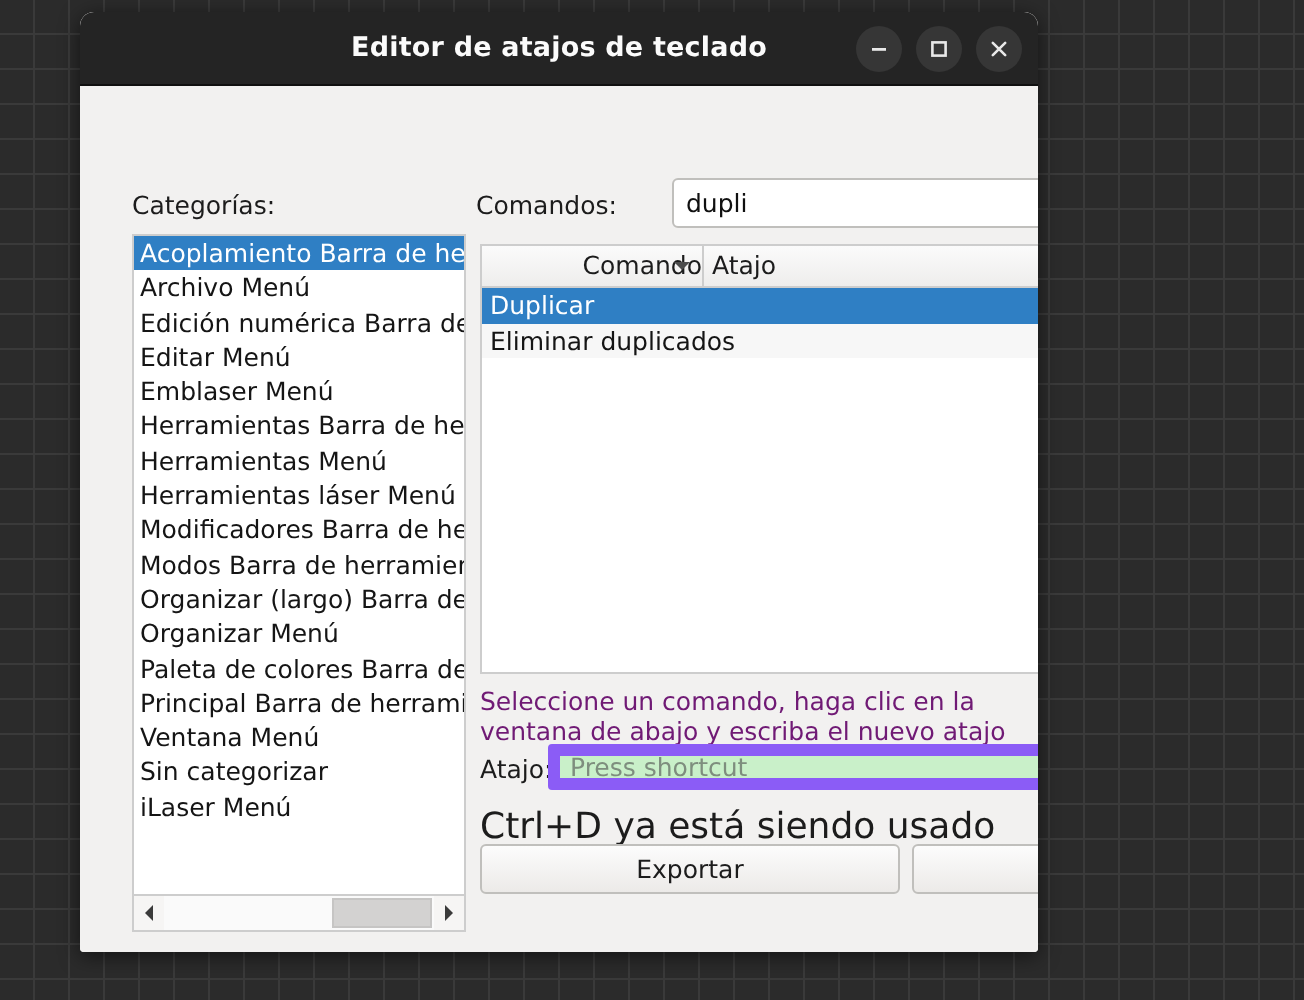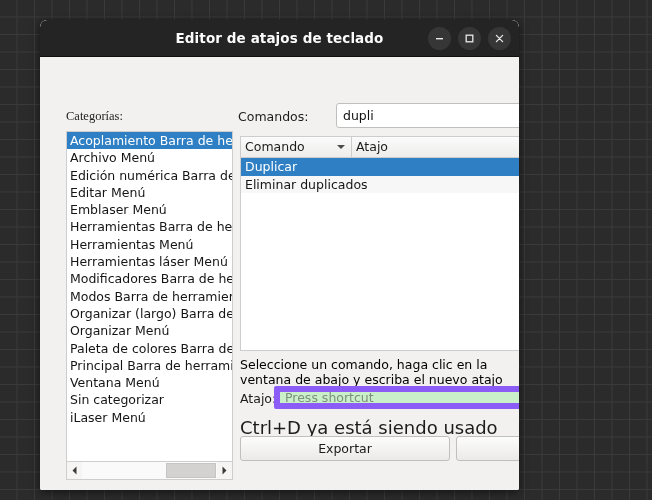--- a/index.html
+++ b/index.html
@@ -14,21 +14,21 @@
     background-image:
       linear-gradient(to right, #3a3a3a 1px, transparent 1px),
       linear-gradient(to bottom, #3a3a3a 1px, transparent 1px);
     background-size: 17.5px 17.5px;
     background-position: -1px -1px;
   }
 
   
   #dialog {
     position: absolute;
-    left: 40px; top: 20px;
+    left: 40px; top: 6px;
     width: 479px; height: 470px;
     border-radius: 7px 7px 2px 2px;
     background: #f2f1f0;
     box-shadow: 0 2px 10px rgba(0,0,0,.55);
     overflow: hidden;
     display: flex;
     flex-direction: column;
   }
   #titlebar {
     height: 37px;
@@ -64,21 +64,21 @@
   
   #content {
     flex: 1 1 auto;
     position: relative;
     background: #f2f1f0;
     padding: 0;
   }
 
   .lbl { font-size: 12.5px; color: #1c1c1c; }
 
-  #cat-label { position: absolute; left: 26px; top: 52px; font-family: Liberation Serif, serif; }
+  #cat-label { position: absolute; left: 26px; top: 52px; }
   #cmd-label { position: absolute; left: 198px; top: 52px; }
 
   #search-input {
     position: absolute; left: 296px; top: 46px;
     width: 334px; height: 25px;
     border: 1px solid #c0bfbc;
     border-radius: 3px;
     background: #fff;
     font-size: 12.5px;
     color: #101010;
@@ -144,42 +144,42 @@
     background: linear-gradient(to bottom, #fbfbfb, #eeedec);
     font-size: 12.5px;
     line-height: 20px;
     color: #1c1c1c;
     padding-left: 4px;
     position: relative;
     cursor: pointer;
     overflow: hidden;
     white-space: nowrap;
   }
-  #th-comando { width: 111px; border-right: 1px solid #cdcdcd; }
+  #th-comando { width: 111px; border-right: 1px solid #cdcdcd; text-align: right; }
   #th-atajo { flex: 1 1 auto; }
   #sort-arrow {
     position: absolute; right: 6px; top: 8px;
     width: 0; height: 0;
     border-left: 4px solid transparent;
     border-right: 4px solid transparent;
     border-top: 4px solid #4c4c4c;
   }
   .cmd-row {
     height: 17.5px; line-height: 17.5px;
     font-size: 12.5px; color: #151515;
     padding-left: 4px;
     white-space: nowrap;
     cursor: default;
   }
   .cmd-row.sel { background: #2f7fc4; color: #fff; }
   .cmd-row.alt { background: #f7f7f7; }
 
   #hint-text {
     position: absolute; left: 200px; top: 300px;
-    font-size: 12.5px; color: #000000;
+    font-size: 12.5px; color: #701a75;
   }
 
   #atajo-label { position: absolute; left: 200px; top: 334px; }
   #shortcut-input {
     position: absolute; left: 234px; top: 329px;
     width: 314px; height: 23px;
     background: #c9f0c9;
     border: 6px solid #8b5cf6;
     border-radius: 2px;
     font-size: 12.5px;

